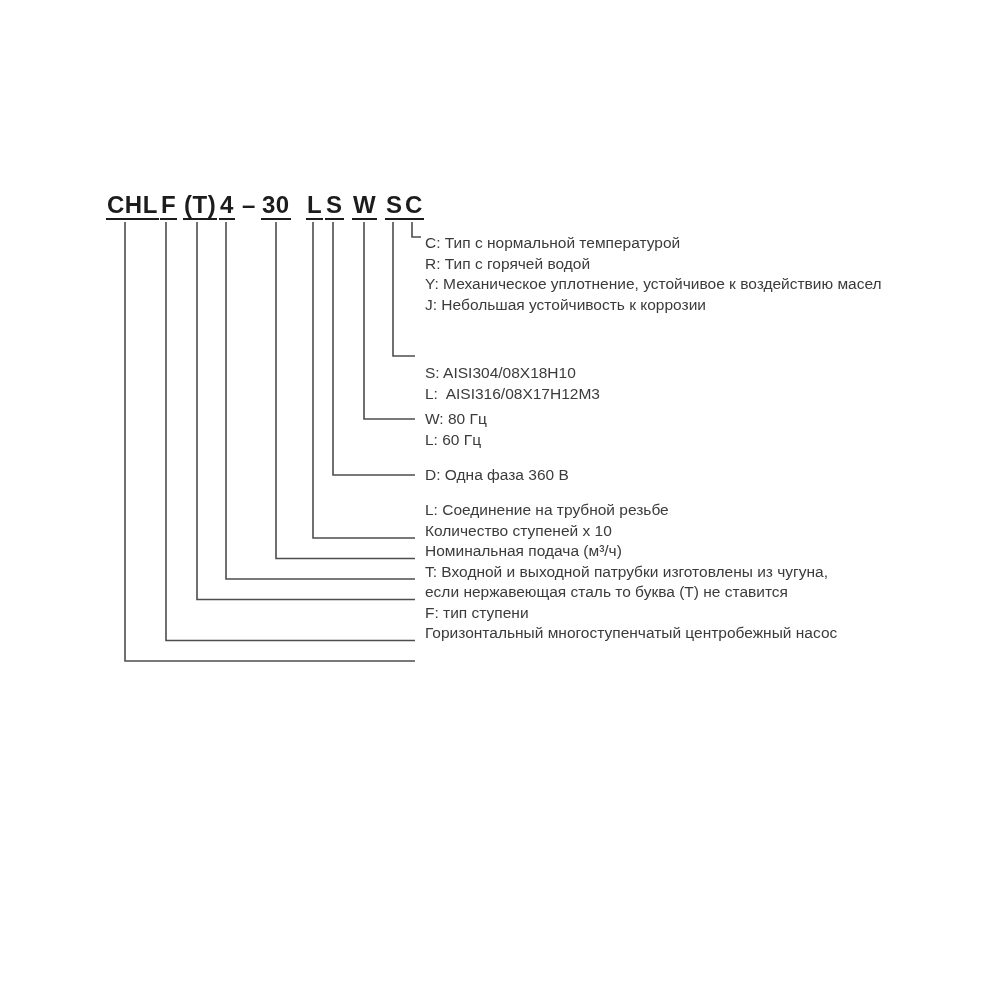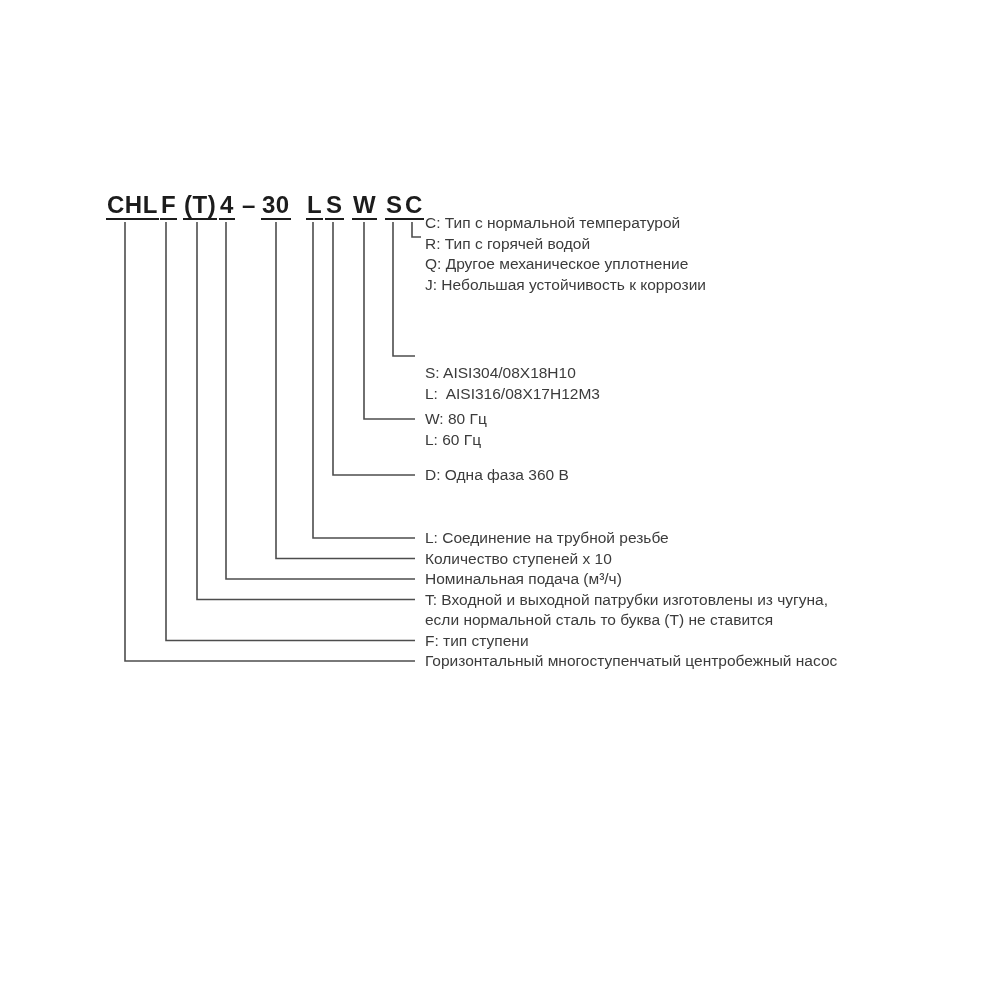--- a/index.html
+++ b/index.html
@@ -70,44 +70,44 @@
     <polyline points="197,222 197,599.5 415,599.5"></polyline>
     <polyline points="226,222 226,579   415,579"></polyline>
     <polyline points="276,222 276,558.5 415,558.5"></polyline>
     <polyline points="313,222 313,538   415,538"></polyline>
     <polyline points="333,222 333,475   415,475"></polyline>
     <polyline points="364,222 364,419   415,419"></polyline>
     <polyline points="393,222 393,356   415,356"></polyline>
     <polyline points="412,222 412,237   421,237"></polyline>
   </svg>
 
-  <div class="legend-block" style="top:213px">
+  <div class="legend-block" style="top:233px">
     <div class="legend-line">C: Тип с нормальной температурой</div>
     <div class="legend-line">R: Тип с горячей водой</div>
-    <div class="legend-line">Q: Другое механическое уплотнение</div>
+    <div class="legend-line">Y: Механическое уплотнение, устойчивое к воздействию масел</div>
     <div class="legend-line">J: Небольшая устойчивость к коррозии</div>
   </div>
 
   <div class="legend-block" style="top:363px">
     <div class="legend-line">S: AISI304/08X18H10</div>
     <div class="legend-line">L:  AISI316/08X17H12M3</div>
   </div>
 
   <div class="legend-block" style="top:409px">
     <div class="legend-line">W: 80 Гц</div>
     <div class="legend-line">L: 60 Гц</div>
   </div>
 
   <div class="legend-block" style="top:465px">
     <div class="legend-line">D: Одна фаза 360 В</div>
   </div>
 
-  <div class="legend-block" style="top:528px">
+  <div class="legend-block" style="top:500px">
     <div class="legend-line">L: Соединение на трубной резьбе</div>
     <div class="legend-line">Количество ступеней x 10</div>
     <div class="legend-line">Номинальная подача (м³/ч)</div>
     <div class="legend-line">T: Входной и выходной патрубки изготовлены из чугуна,</div>
-    <div class="legend-line">если нормальной сталь то буква (Т) не ставится</div>
+    <div class="legend-line">если нержавеющая сталь то буква (Т) не ставится</div>
     <div class="legend-line">F: тип ступени</div>
     <div class="legend-line">Горизонтальный многоступенчатый центробежный насос</div>
   </div>
 
 </div>
 
 </body></html>

